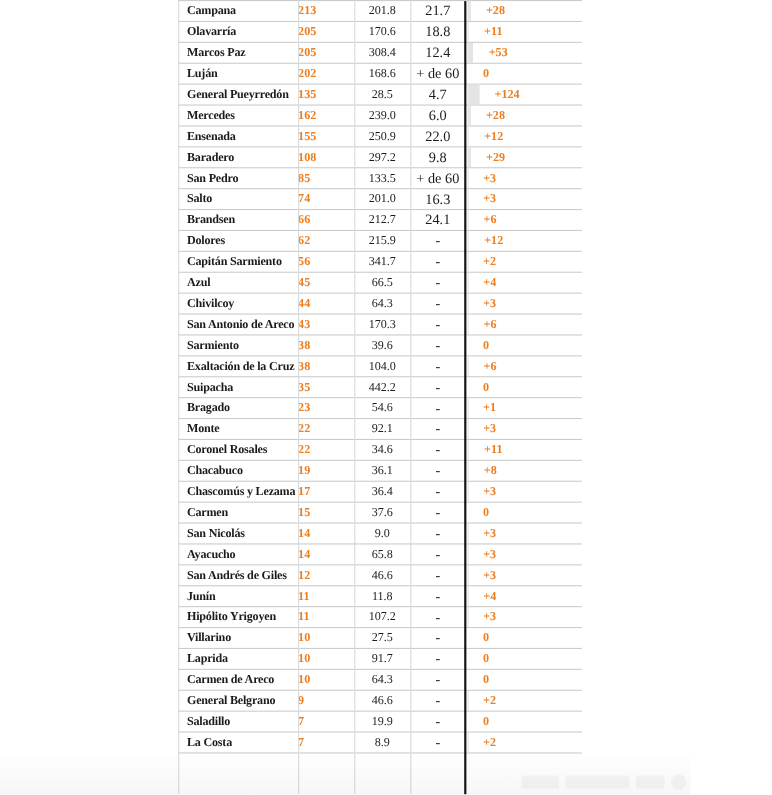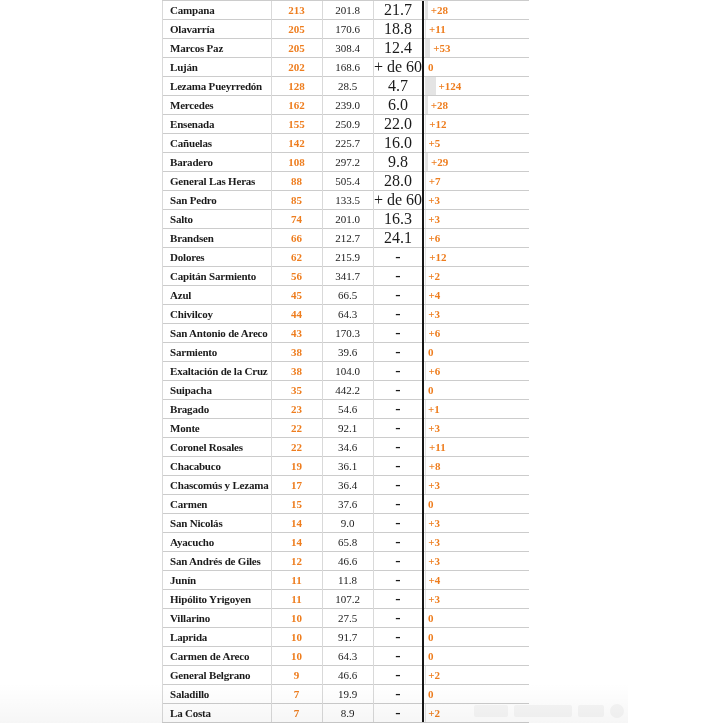--- a/index.html
+++ b/index.html
@@ -20,26 +20,26 @@
   .vline{position:absolute;top:0;bottom:1px;width:1px;background:var(--colgrid);pointer-events:none;}
   .v0{left:0;}
   .v1{left:109px;}
   .v2{left:160px;}
   .v3{left:211px;}
   .axis{position:absolute;top:0;bottom:1px;left:260px;width:2px;background:var(--axis);pointer-events:none;}
   .row{display:grid;grid-template-columns:109px 51px 51px 50px 106px;
        height:19px;border-bottom:1px solid var(--grid);}
   .cell{font-size:11px;line-height:18px;color:var(--text);white-space:nowrap;}
   .name{font-weight:700;padding-left:8px;letter-spacing:-0.2px;}
-  .c2{text-align:center;color:var(--accent);font-weight:700;}
+  .c2{color:var(--accent);font-weight:700;}
   .c3{text-align:center;}
-  .c4{text-align:center;font-size:16px;}
+  .c4{text-align:center;font-size:13px;}
   .c5{display:flex;align-items:stretch;padding-left:2px;}
   .bar{background:var(--bar);height:100%;flex:0 0 auto;}
-  .delta{color:var(--accent);font-weight:700;margin-left:3px;line-height:18px;font-size:11px;}
+  .delta{color:var(--accent);font-weight:700;margin-left:14px;line-height:18px;font-size:11px;}
   .bottom-fade{position:absolute;left:0;right:0;bottom:0;height:40px;
                background:linear-gradient(to bottom,rgba(0,0,0,0),rgba(0,0,0,0.035));pointer-events:none;}
   .watermark{position:absolute;right:4px;bottom:5px;display:flex;gap:6px;align-items:center;pointer-events:none;}
   .wm-blob{height:12px;border-radius:2px;background:rgba(80,80,80,0.05);}
   .wm-a{width:34px;}.wm-b{width:58px;}.wm-c{width:26px;}.wm-d{width:14px;border-radius:50%;height:14px;}
 </style>
 </head>
 <body>
 
 <div class="canvas">
@@ -84,22 +84,22 @@
     <div class="cell c2">202</div>
     <div class="cell c3">168.6</div>
     <div class="cell c4">+ de 60</div>
     <div class="cell c5">
       <span class="bar" style="width: 0px;"></span>
       <span class="delta">0</span>
     </div>
   </div>
 
   <div class="row">
-    <div class="cell name">Lezama Pueyrredón</div>
-    <div class="cell c2">128</div>
+    <div class="cell name">General Pueyrredón</div>
+    <div class="cell c2">135</div>
     <div class="cell c3">28.5</div>
     <div class="cell c4">4.7</div>
     <div class="cell c5">
       <span class="bar" style="width: 10.6px;"></span>
       <span class="delta">+124</span>
     </div>
   </div>
 
   <div class="row">
     <div class="cell name">Mercedes</div>
@@ -116,52 +116,32 @@
     <div class="cell name">Ensenada</div>
     <div class="cell c2">155</div>
     <div class="cell c3">250.9</div>
     <div class="cell c4">22.0</div>
     <div class="cell c5">
       <span class="bar" style="width: 1.2px;"></span>
       <span class="delta">+12</span>
     </div>
   </div>
 
-  <div class="row">
-    <div class="cell name">Cañuelas</div>
-    <div class="cell c2">142</div>
-    <div class="cell c3">225.7</div>
-    <div class="cell c4">16.0</div>
-    <div class="cell c5">
-      <span class="bar" style="width: 0.5px;"></span>
-      <span class="delta">+5</span>
-    </div>
-  </div>
 
   <div class="row">
     <div class="cell name">Baradero</div>
     <div class="cell c2">108</div>
     <div class="cell c3">297.2</div>
     <div class="cell c4">9.8</div>
     <div class="cell c5">
       <span class="bar" style="width: 2.9px;"></span>
       <span class="delta">+29</span>
     </div>
   </div>
 
-  <div class="row">
-    <div class="cell name">General Las Heras</div>
-    <div class="cell c2">88</div>
-    <div class="cell c3">505.4</div>
-    <div class="cell c4">28.0</div>
-    <div class="cell c5">
-      <span class="bar" style="width: 0.7px;"></span>
-      <span class="delta">+7</span>
-    </div>
-  </div>
 
   <div class="row">
     <div class="cell name">San Pedro</div>
     <div class="cell c2">85</div>
     <div class="cell c3">133.5</div>
     <div class="cell c4">+ de 60</div>
     <div class="cell c5">
       <span class="bar" style="width: 0.3px;"></span>
       <span class="delta">+3</span>
     </div>

